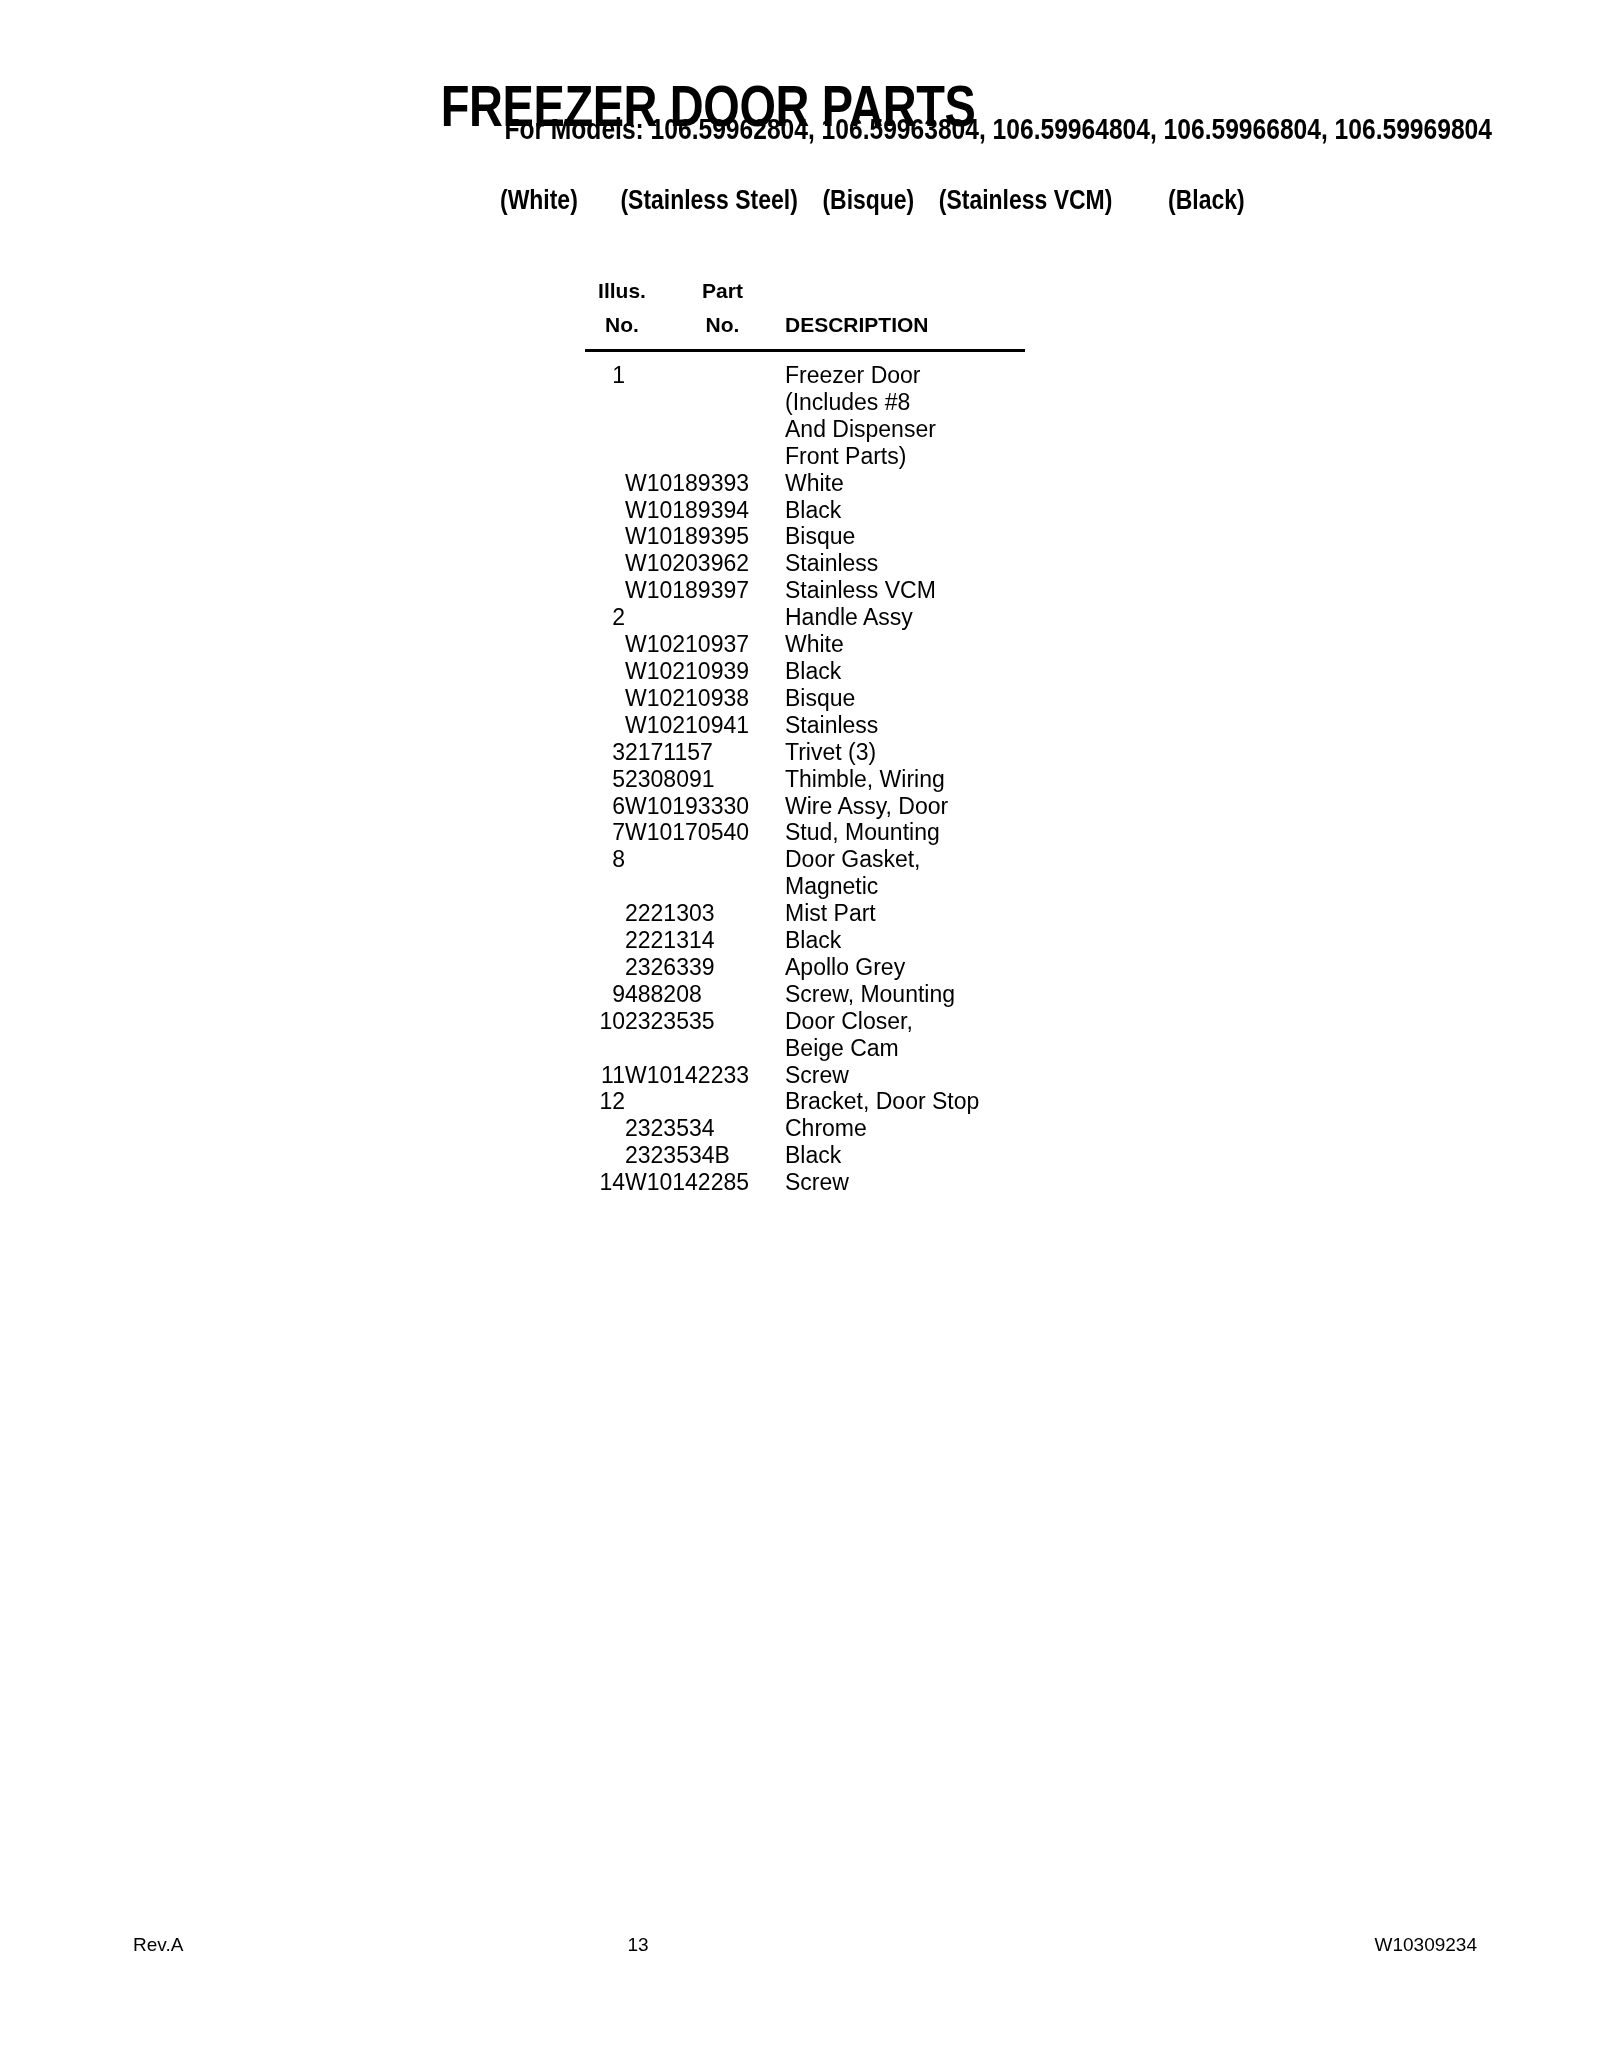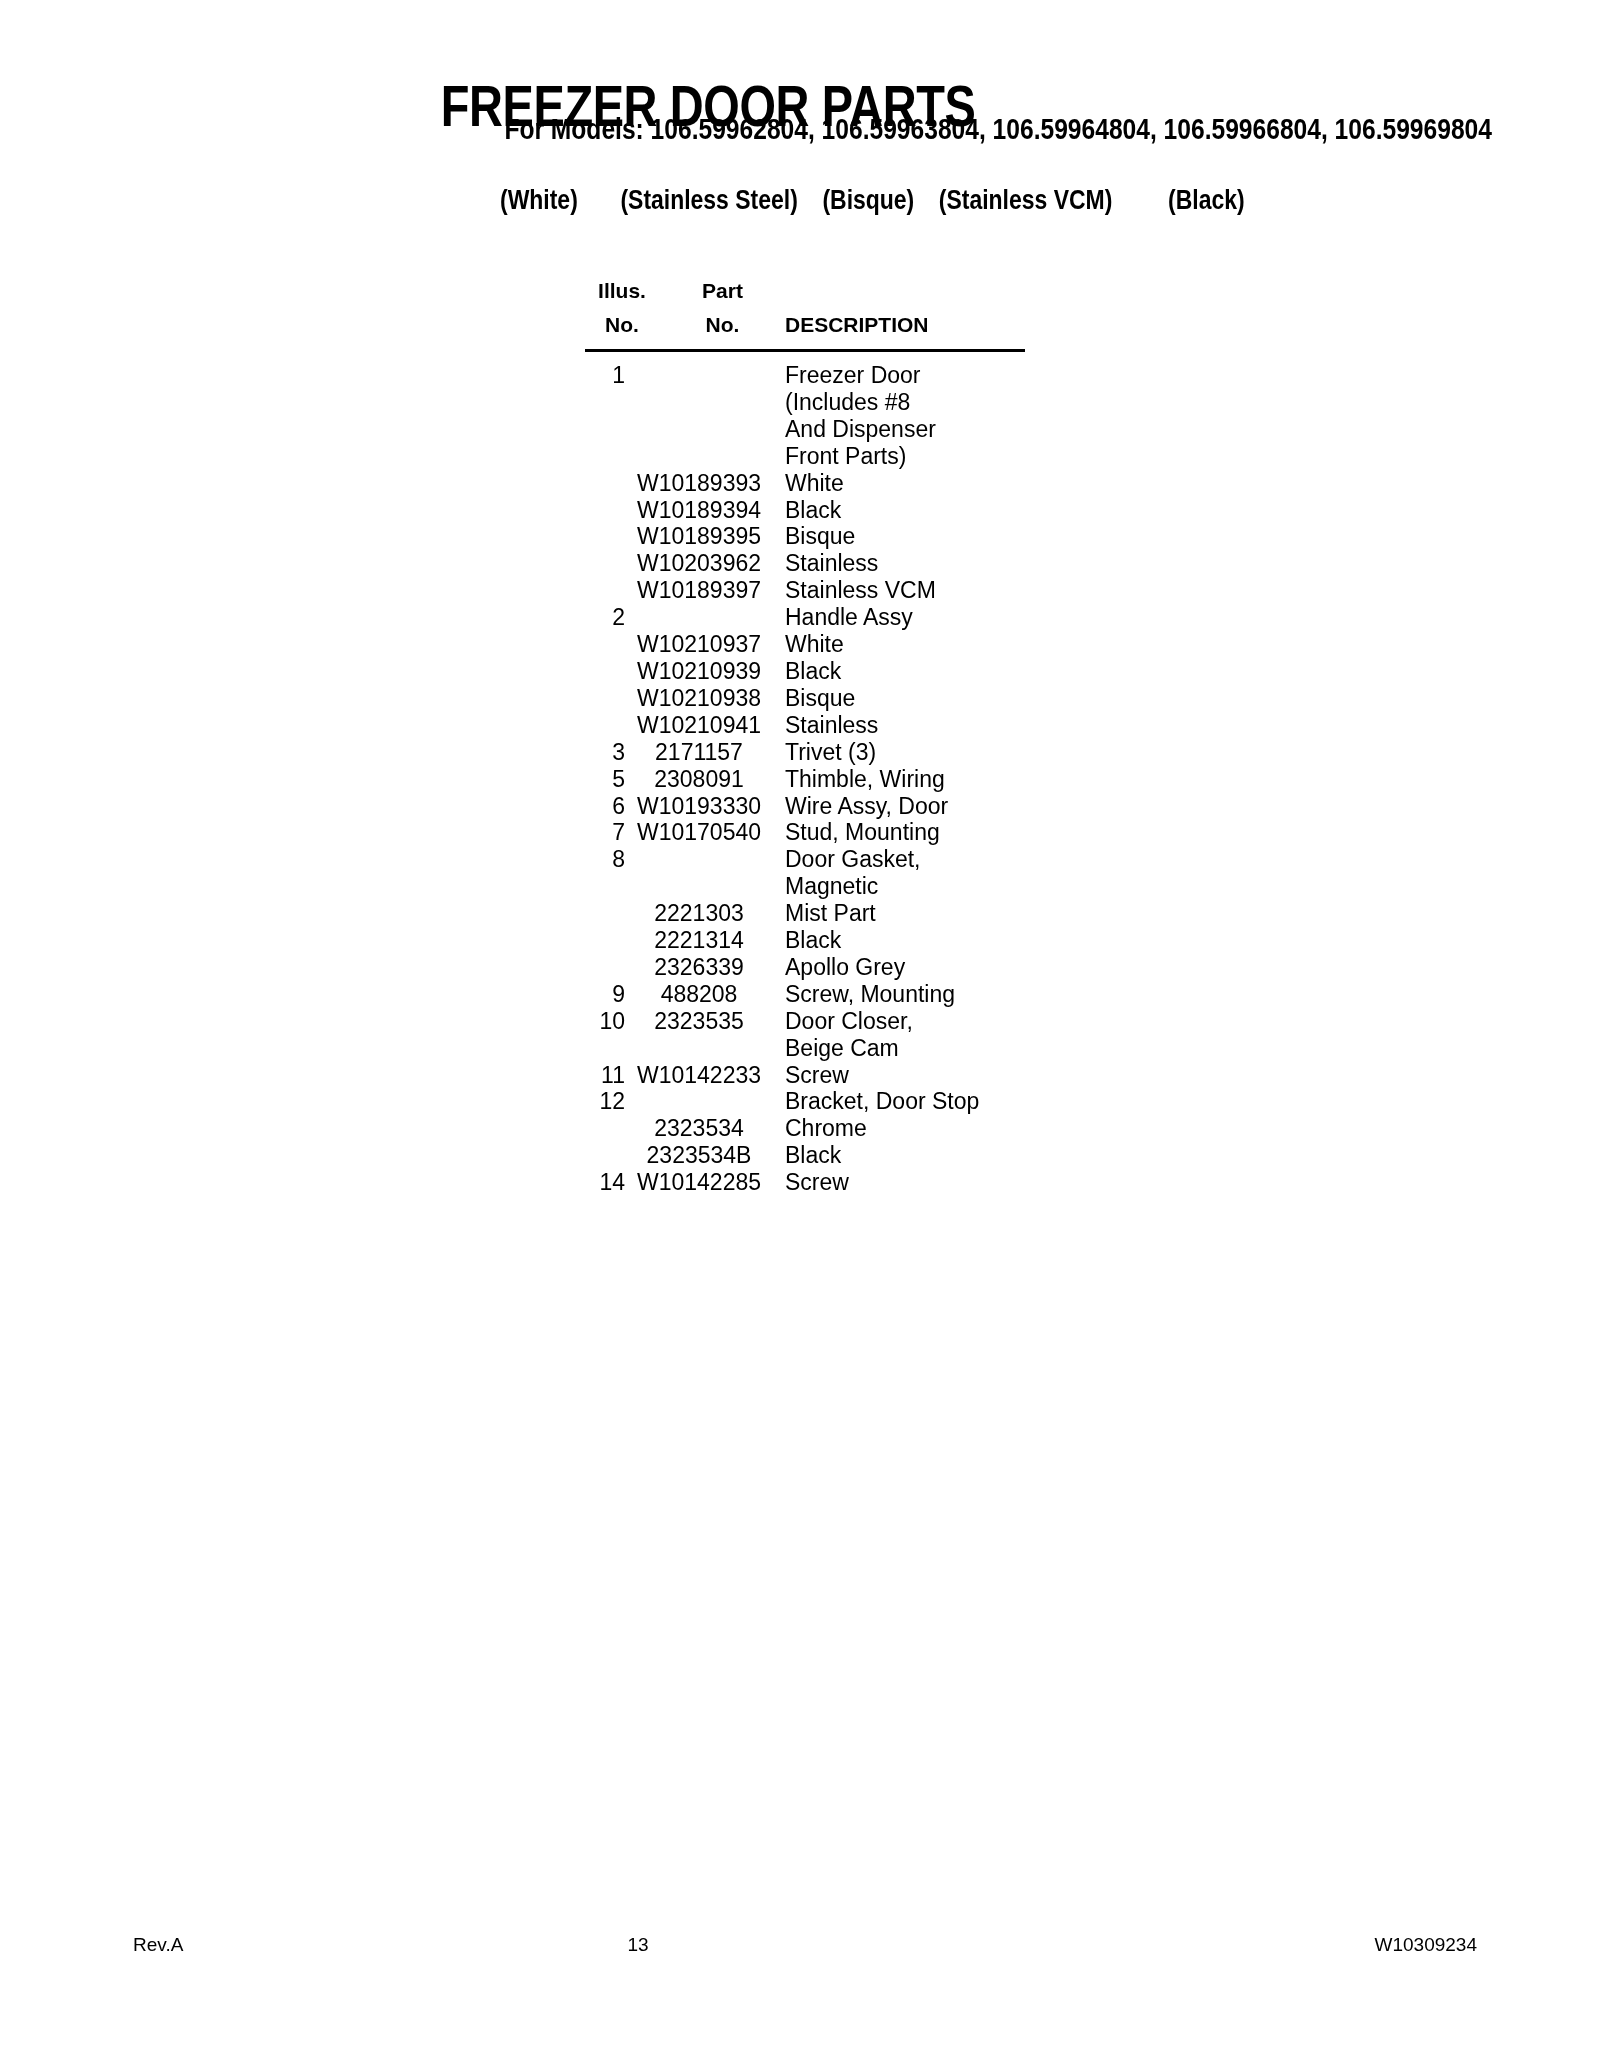--- a/index.html
+++ b/index.html
@@ -67,21 +67,21 @@
     position: absolute; left: 585px; top: 362px; width: 440px;
     font-size: 23px;
   }
   .trow {
     display: grid;
     grid-template-columns: 40px 148px 1fr;
     line-height: 26.9px;
     white-space: nowrap;
   }
   .c-illus { text-align: right; }
-  .c-part  { text-align: center; }
+  .c-part  { text-align: left; }
   .c-desc  { padding-left: 12px; }
 
   
   .foot { position: absolute; top: 1934px; font-size: 19px; white-space: nowrap; }
   .foot-rev  { left: 133px; }
   .foot-page { left: 0; width: 1276px; text-align: center; }
   .foot-doc  { right: 123px; }
 </style>
 </head>
 <body>

